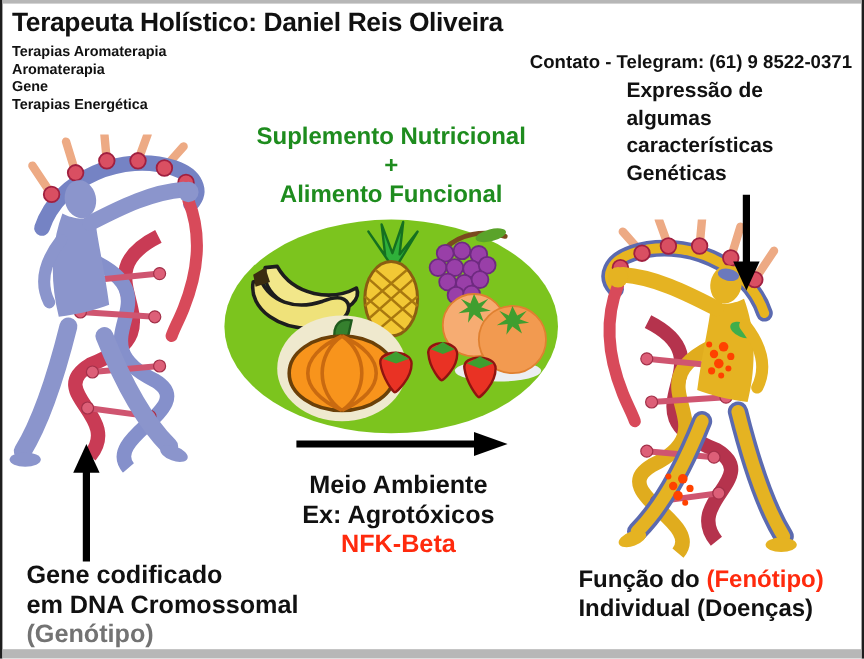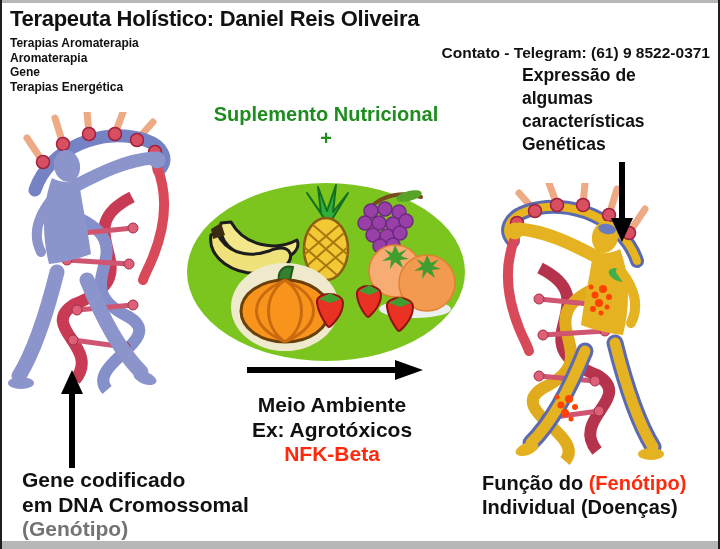--- a/index.html
+++ b/index.html
@@ -45,20 +45,21 @@
   <div class="expression">
     <div>Expressão de</div>
     <div>algumas</div>
     <div>características</div>
     <div>Genéticas</div>
   </div>
 
   <div class="supplement">
     <div>Suplemento Nutricional</div>
     <div>+</div>
+    <div>Alimento Funcional</div>
   </div>
 
   <svg class="abs" style="left:183px;top:181px;" width="282" height="182" viewBox="0 0 282 182">
     <ellipse cx="141" cy="91" rx="139" ry="89" fill="#7cc41e"></ellipse>
 
     <g transform="translate(18,28)">
       <path d="M18,14 C14,36 40,54 72,52 C88,50 98,40 94,31 C74,42 42,38 28,13 Z" fill="#f2e78a" stroke="#1d1d1d" stroke-width="3" stroke-linejoin="round"></path>
       <path d="M8,26 C4,48 30,68 64,64 C80,62 90,53 87,44 C84,38 76,38 66,42 C42,50 22,42 14,24 Z" fill="#efe27a" stroke="#1d1d1d" stroke-width="3" stroke-linejoin="round"></path>
       <path d="M8,20 L18,14 L22,26 L10,30 Z" fill="#3a2c10"></path>
     </g>

